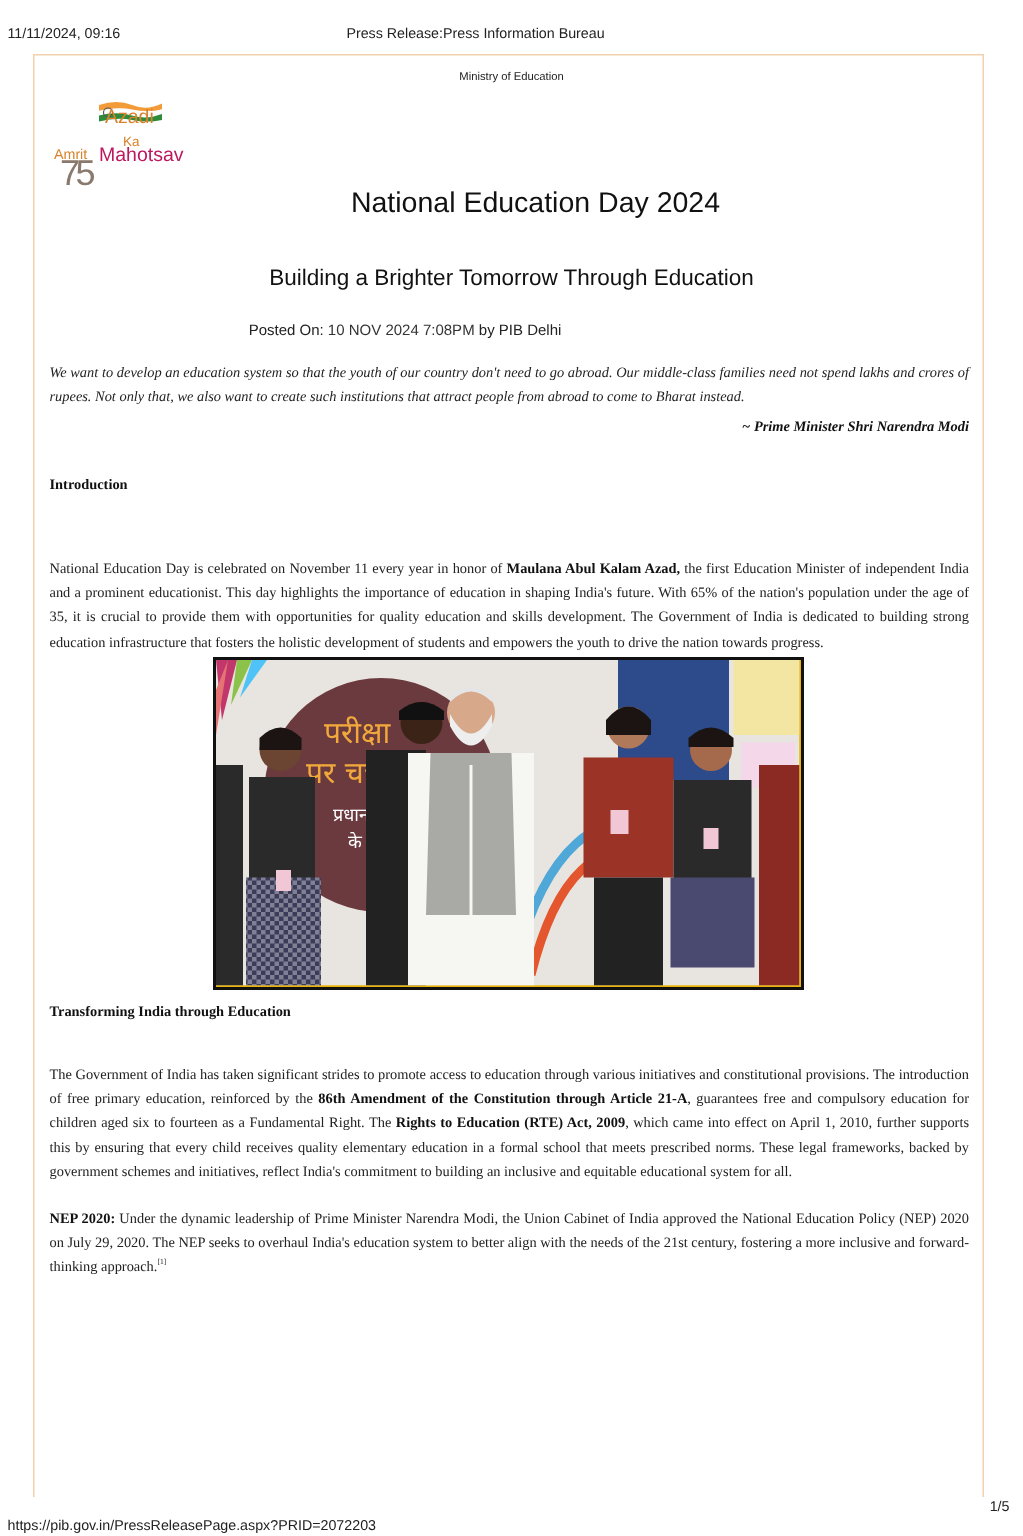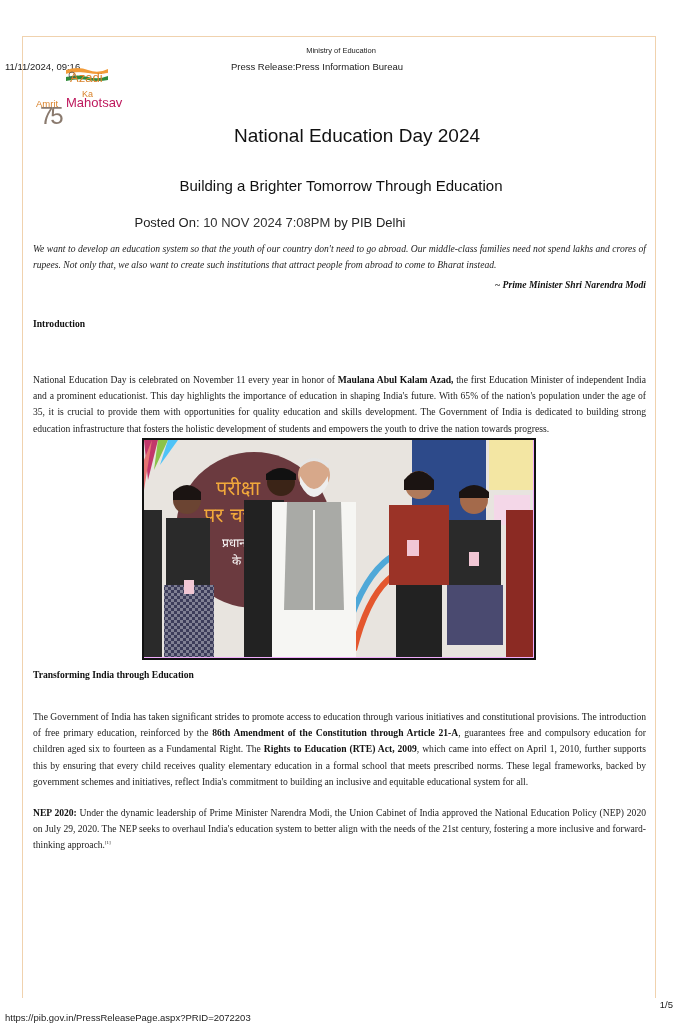--- a/index.html
+++ b/index.html
@@ -1,55 +1,55 @@
 <!DOCTYPE html>
 <html><head>
 <meta charset="utf-8">
 <style>
   html, body { margin: 0; padding: 0; background: #ffffff; }
   body { width: 682px; height: 1024px; position: relative; overflow: hidden; font-family: "Liberation Sans", sans-serif; color: #1a1a1a; }
 
-  .print-header { position: absolute; top: 17px; left: 0; width: 682px; height: 14px; font-size: 9.5px; color: #222; margin-top: 44px; }
+  .print-header { position: absolute; top: 17px; left: 0; width: 682px; height: 14px; font-size: 9.5px; color: #222; }
   .print-header .date { position: absolute; left: 5px; top: 0; }
   .print-header .title { position: absolute; left: 0; width: 634px; text-align: center; top: 0; }
 
   .page-frame { position: absolute; left: 22px; top: 36px; width: 634px; height: 962px; border: 1.5px solid #f0d2ae; border-bottom: none; box-sizing: border-box; }
 
   .ministry { position: absolute; top: 46px; left: 0; width: 682px; text-align: center; font-size: 7.5px; color: #222; }
 
   .logo { position: absolute; left: 36px; top: 58px; width: 100px; height: 56px; }
   .logo .num75 { position: absolute; left: 4px; top: 0; font-family: "Liberation Sans", sans-serif; font-size: 24px; color: #8a7a6e; letter-spacing: -3px; font-weight: normal; margin-top: 44px; }
   .logo .flag { position: absolute; left: 28px; top: 8px; width: 46px; height: 16px; }
   .logo .azadi { position: absolute; left: 4px; top: 12px; font-size: 13px; color: #d9822b; margin-left: 30px; }
   .logo .ka { position: absolute; left: 46px; top: 31px; font-size: 9px; color: #d9822b; }
   .logo .amrit { position: absolute; left: 0; top: 40px; font-size: 9.5px; color: #d9822b; }
   .logo .mahotsav { position: absolute; left: 30px; top: 37px; font-size: 13px; color: #be185d; }
 
   .main-title { position: absolute; top: 125px; left: 16px; width: 682px; text-align: center; font-size: 19px; color: #111; }
   .sub-title { position: absolute; top: 177px; left: 0; width: 682px; text-align: center; font-size: 15px; color: #111; }
-  .posted { position: absolute; top: 215px; left: 0; width: 540px; text-align: center; font-size: 13px; color: #222; }
+  .posted { position: absolute; top: 215px; left: 0; width: 540px; text-align: center; font-size: 10px; color: #222; }
   .posted .dt { color: #333; }
 
   .serif { font-family: "Liberation Serif", serif; }
 
   .quote { position: absolute; top: 241px; left: 33px; width: 613px; font-size: 9.6px; line-height: 16px; font-style: italic; color: #222; text-align: justify; }
   .quote-by { position: absolute; top: 279px; left: 33px; width: 613px; text-align: right; font-size: 9.6px; font-style: italic; font-weight: bold; color: #111; }
 
   .h-section { position: absolute; left: 33px; font-size: 9.6px; font-weight: bold; color: #111; }
   .h-intro { top: 318px; }
   .h-transform { top: 669px; }
 
   .para { position: absolute; left: 33px; width: 613px; font-size: 9.6px; line-height: 16.2px; color: #222; text-align: justify; }
   .p-intro { top: 372px; }
   .p-transform { top: 709px; }
   .p-nep { top: 805px; }
   .para b { color: #111; }
   .para sup { font-size: 5px; vertical-align: super; line-height: 0; }
 
-  .photo { position: absolute; left: 142px; top: 438px; width: 394px; height: 222px; border: 2.5px solid #111; box-sizing: border-box; background: #f0abfc; overflow: hidden; }
+  .photo { position: absolute; left: 142px; top: 438px; width: 394px; height: 222px; border: 2.5px solid #111; box-sizing: border-box; background: #eab308; overflow: hidden; }
 
   .print-footer { position: absolute; top: 999px; left: 0; width: 682px; font-size: 9.5px; color: #222; }
   .print-footer .url { position: absolute; left: 5px; top: 0; margin-top: 13px; }
   .print-footer .pg { position: absolute; right: 9px; top: 0; }
 </style>
 </head>
 <body>
 
 <div class="print-header">
   <span class="date">11/11/2024, 09:16</span>

